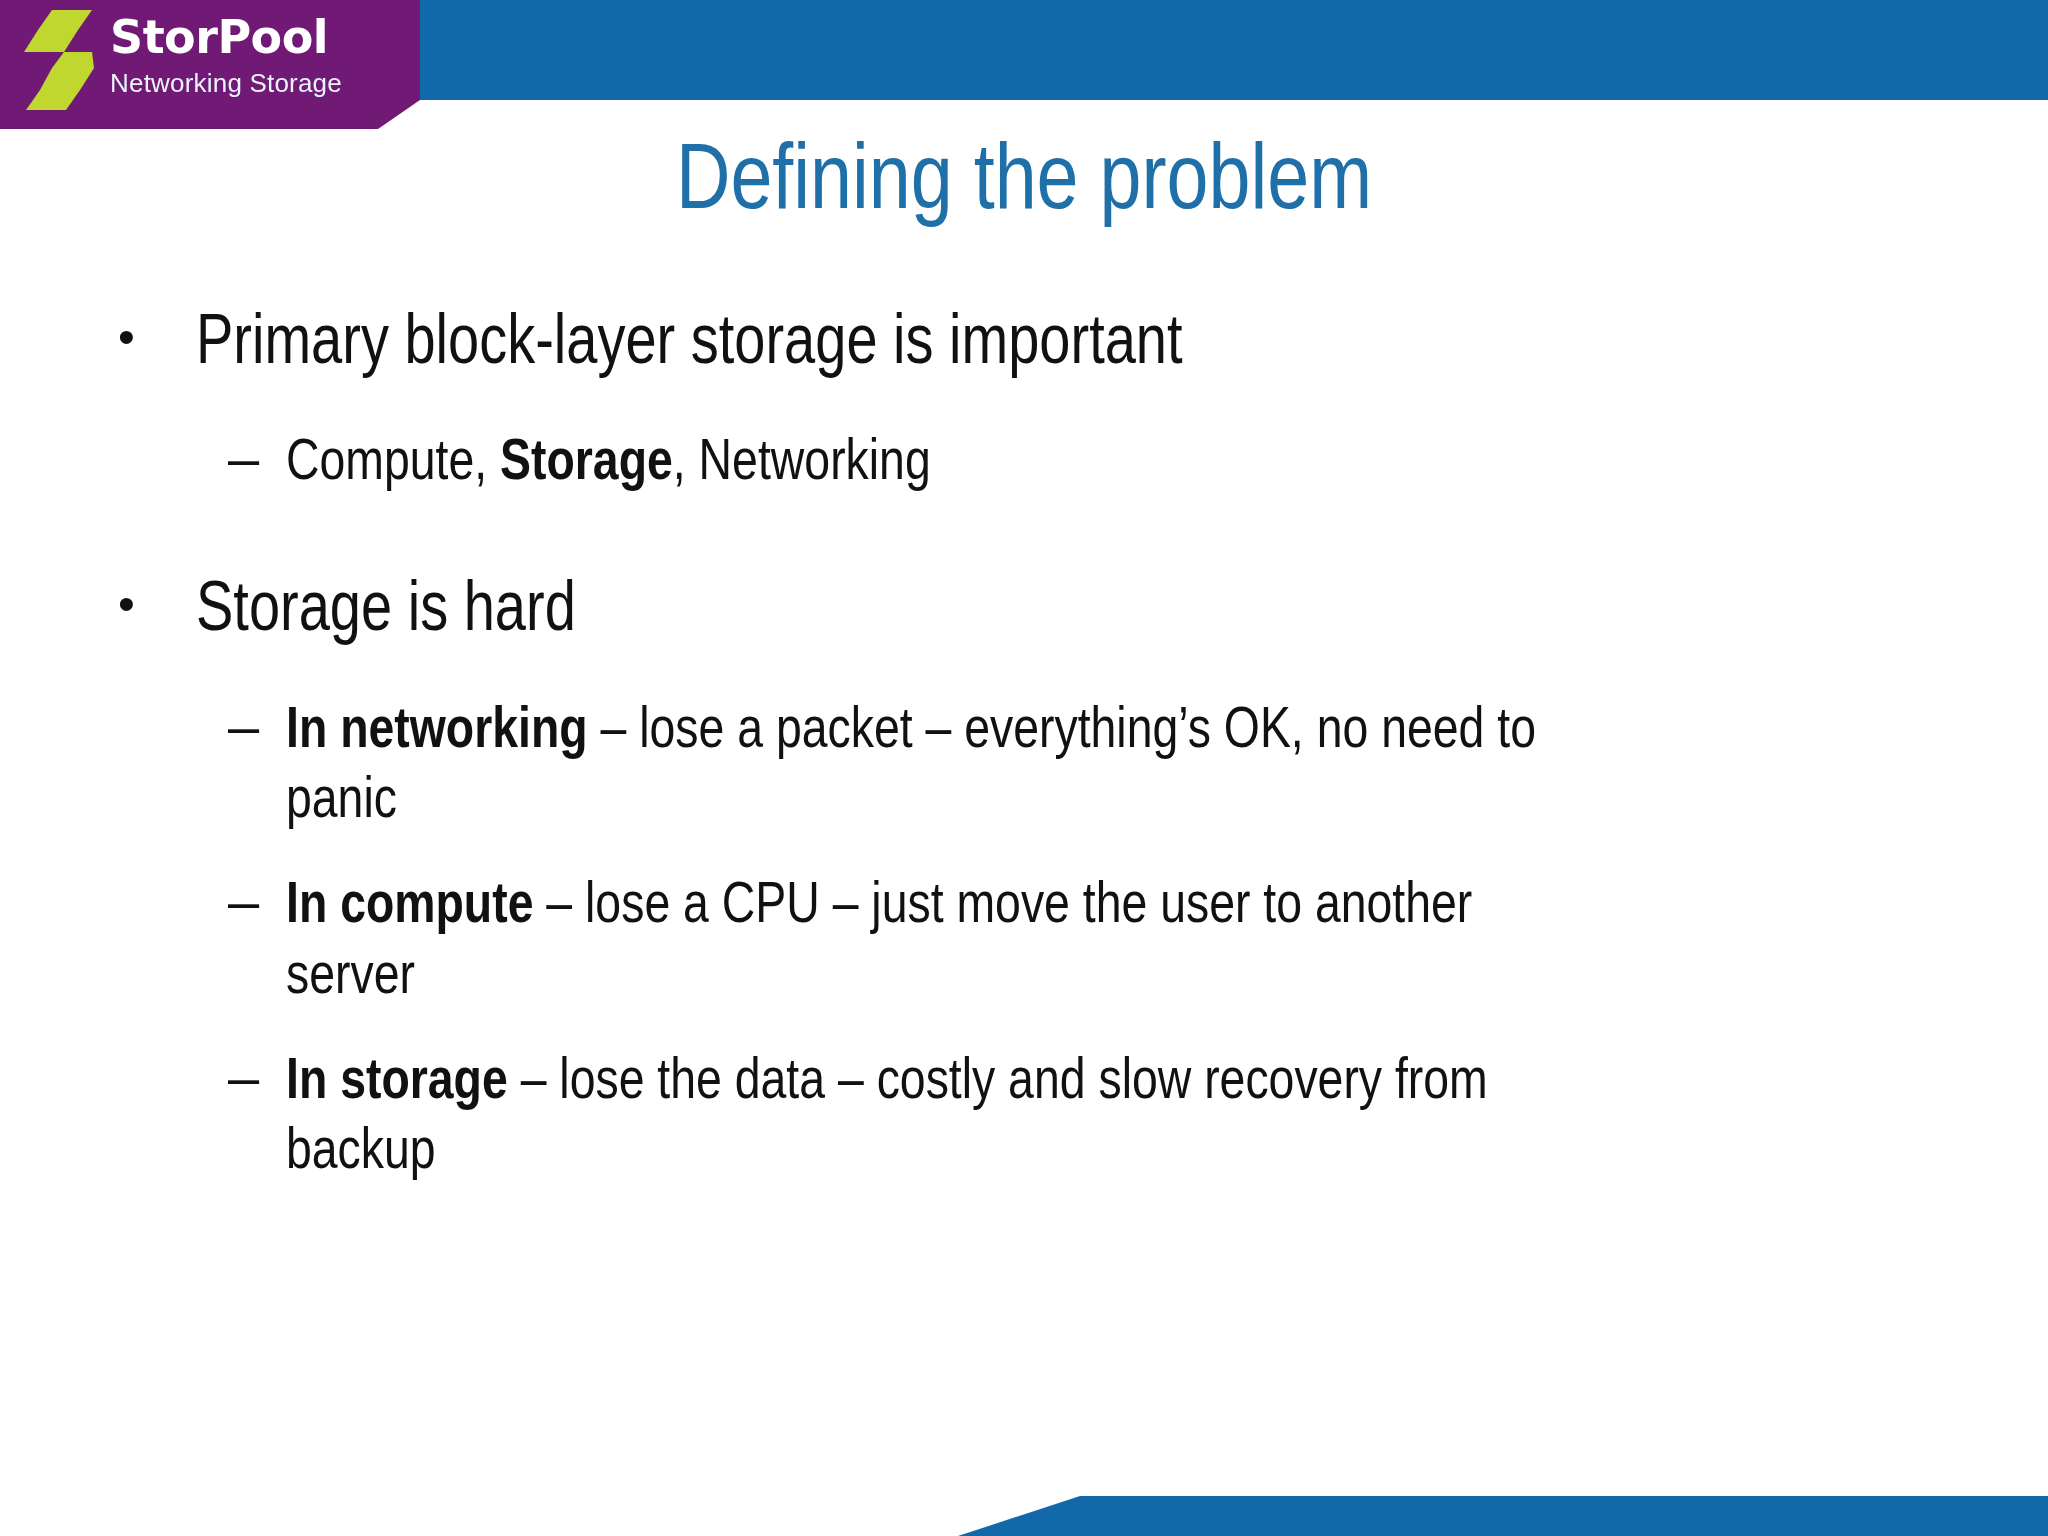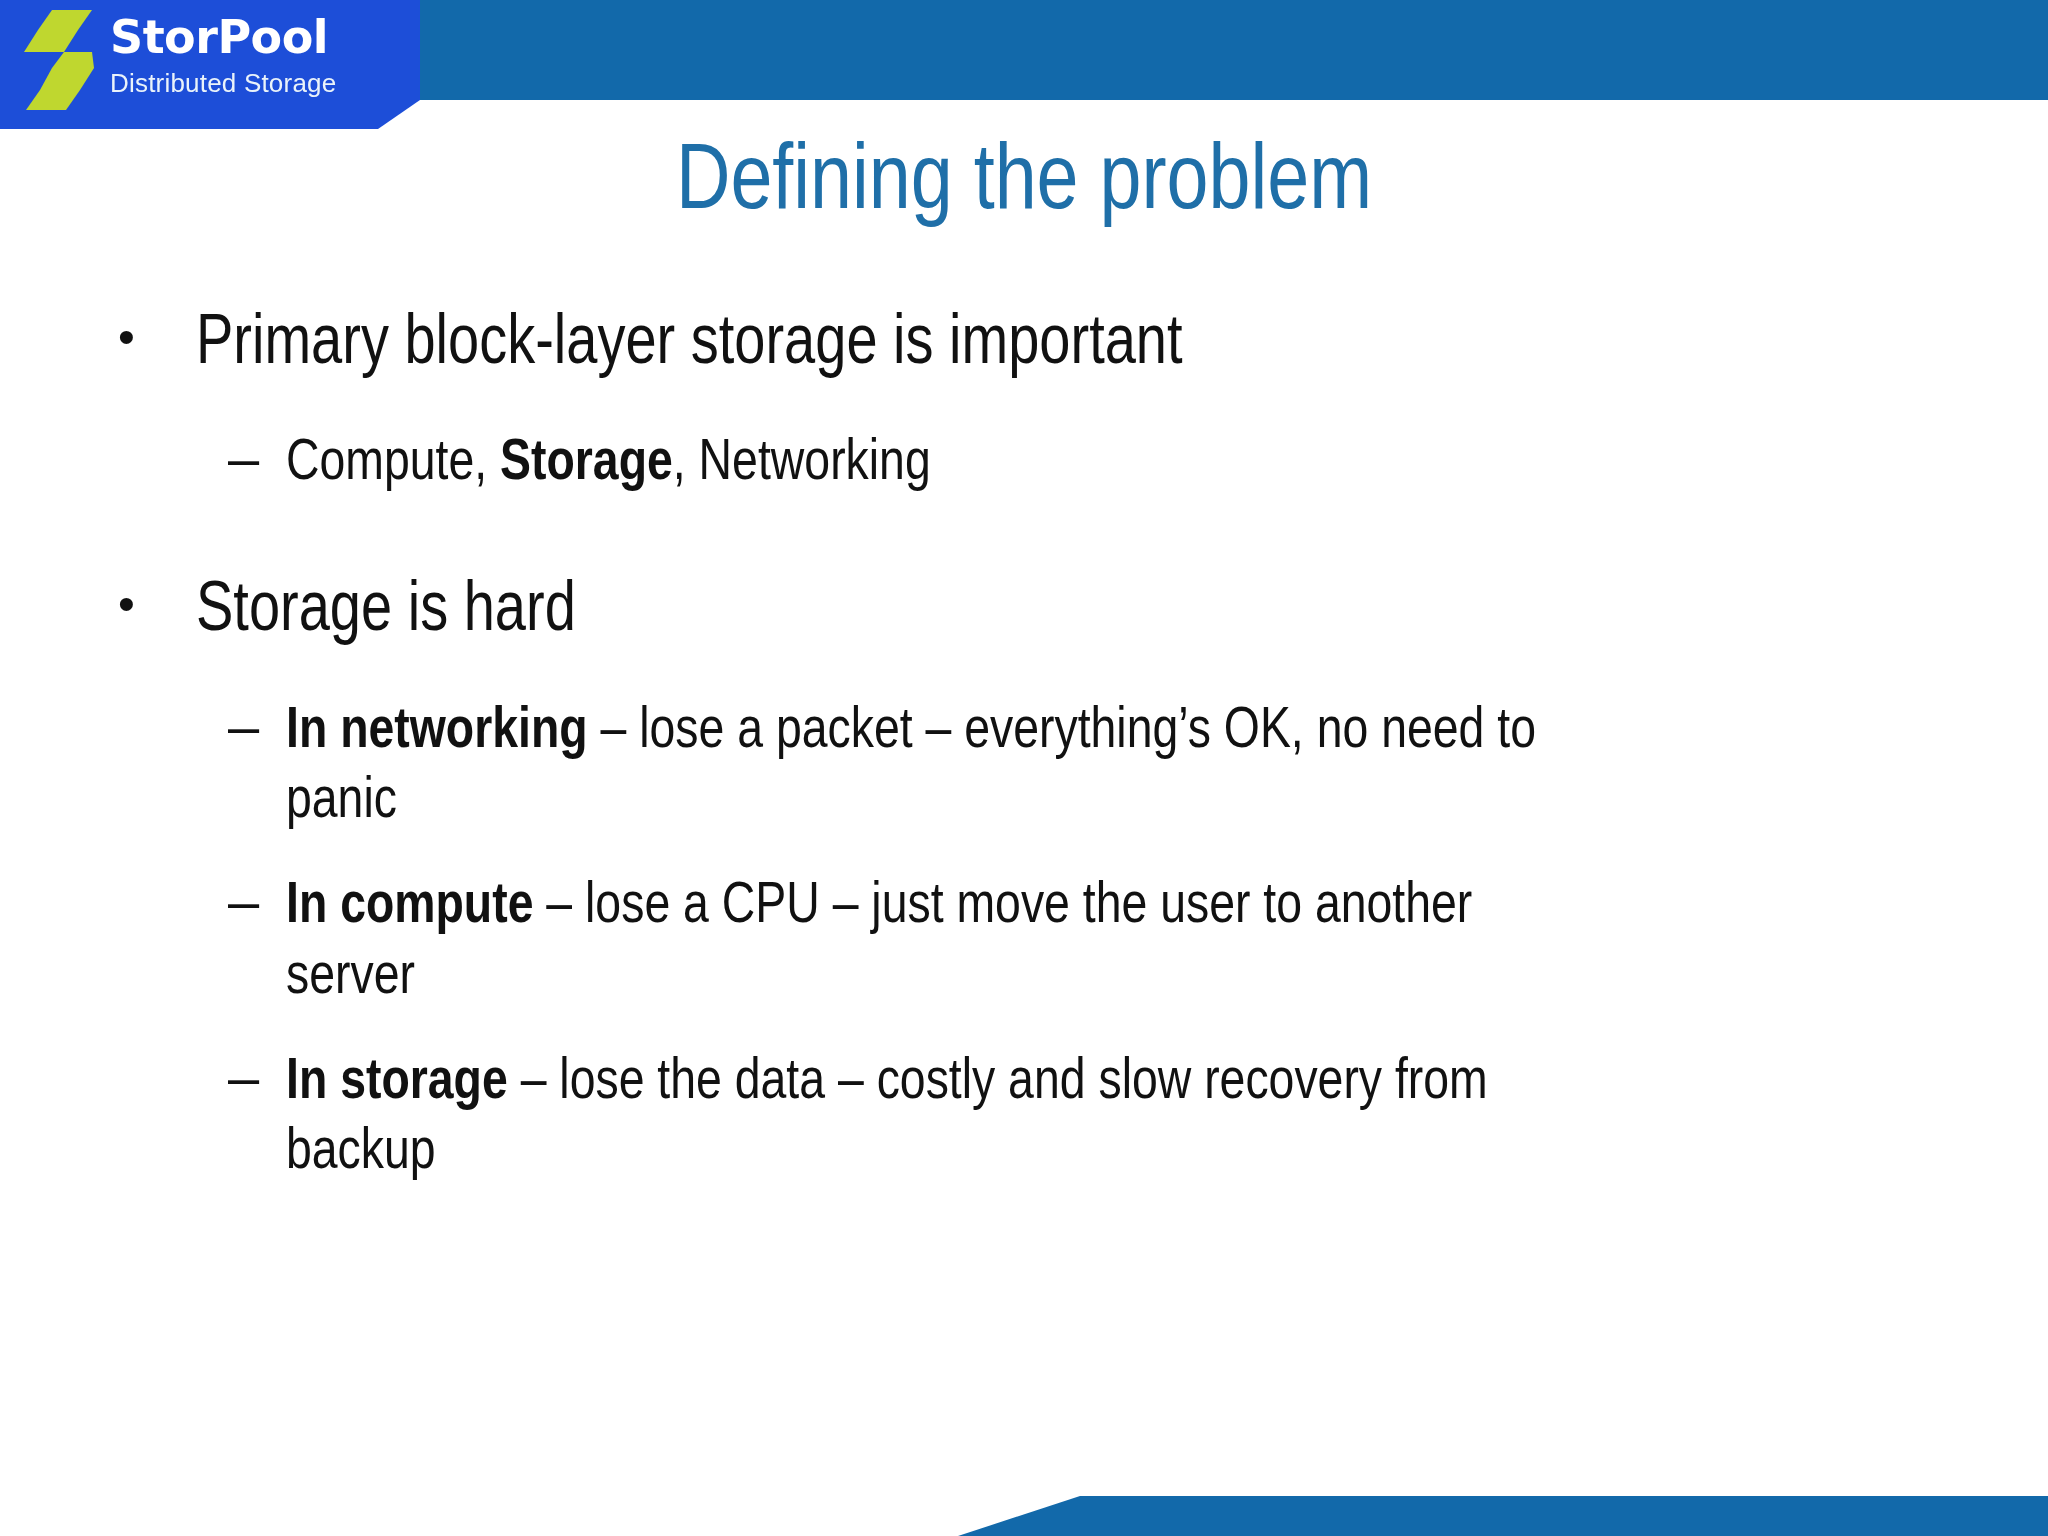--- a/index.html
+++ b/index.html
@@ -24,21 +24,21 @@
     height: 100px;
     background: #1269AA;
   }
   
   #logo-plate {
     position: absolute;
     left: 0;
     top: 0;
     width: 420px;
     height: 129px;
-    background: #1d4ed8;
+    background: #701a75;
     clip-path: polygon(0 0, 420px 0, 420px 100px, 378px 129px, 0 129px);
   }
   #logo-mark {
     position: absolute;
     left: 22px;
     top: 8px;
     width: 74px;
     height: 104px;
   }
   #logo-wordmark {
@@ -171,21 +171,21 @@
 <div id="logo-plate">
   <svg id="logo-mark" viewBox="0 0 74 104" aria-hidden="true">
     <polygon points="30,2 70,2 56,22 16,22" fill="#BFD72F"></polygon>
     <polygon points="16,22 56,22 42,44 2,44" fill="#BFD72F"></polygon>
     <polygon points="42,44 70,44 72,60 30,60" fill="#BFD72F"></polygon>
     <polygon points="30,60 72,60 58,82 18,82" fill="#BFD72F"></polygon>
     <polygon points="18,82 58,82 44,102 4,102" fill="#BFD72F"></polygon>
   </svg>
   <div id="logo-wordmark">
     <span id="logo-name">StorPool</span>
-    <span id="logo-tagline">Distributed Storage</span>
+    <span id="logo-tagline">Networking Storage</span>
   </div>
 </div>
 
 <div id="slide-title">Defining the problem</div>
 
 <div id="body-area">
 
   <div class="lvl1">
     <span class="marker">•</span>
     <span class="txt">Primary block-layer storage is important</span>

